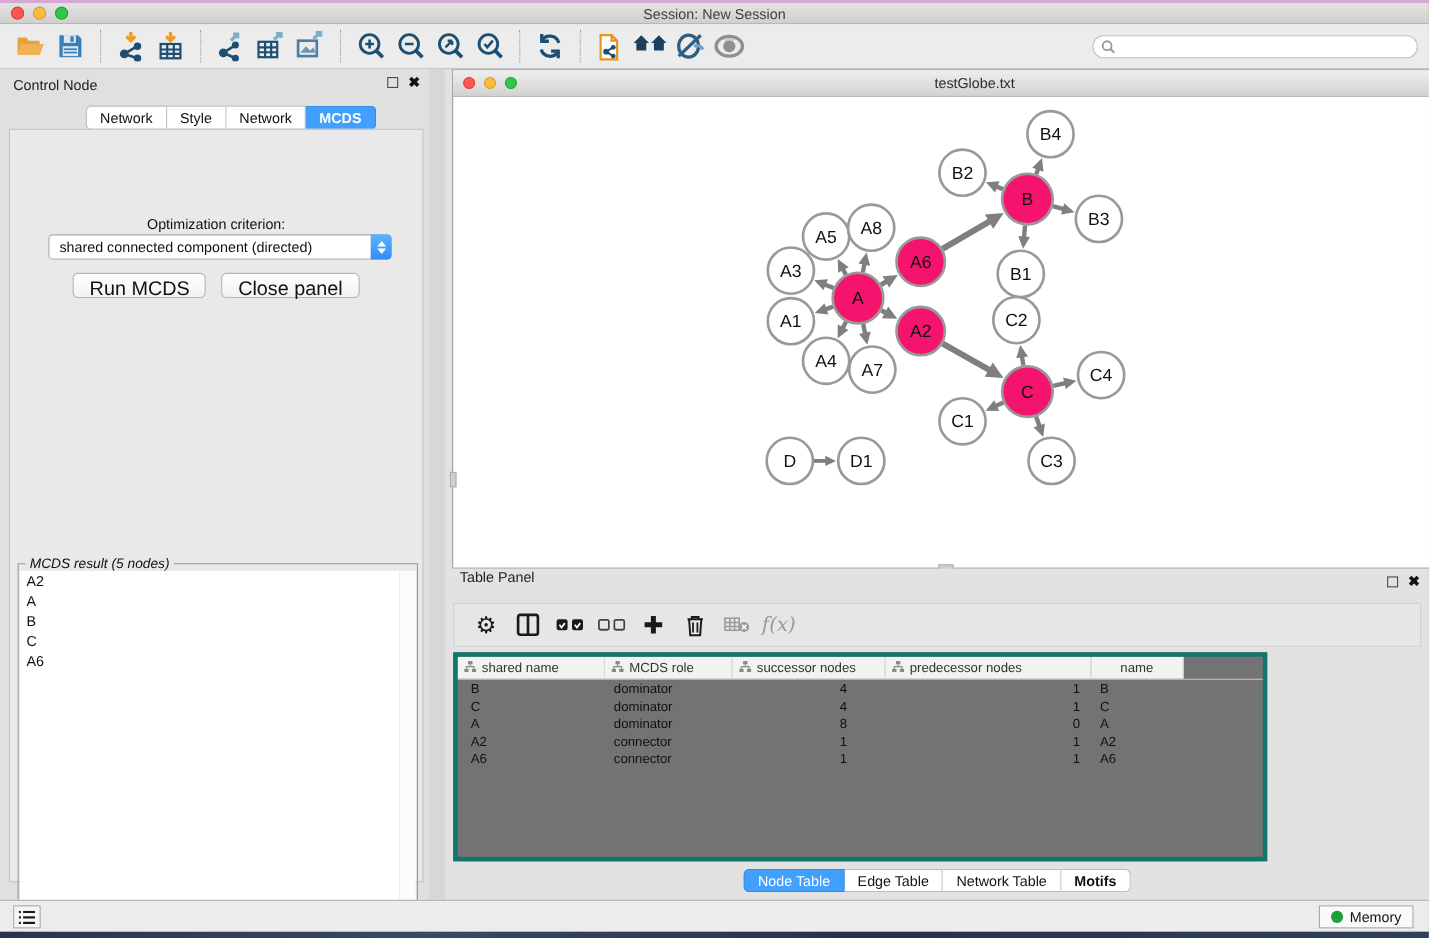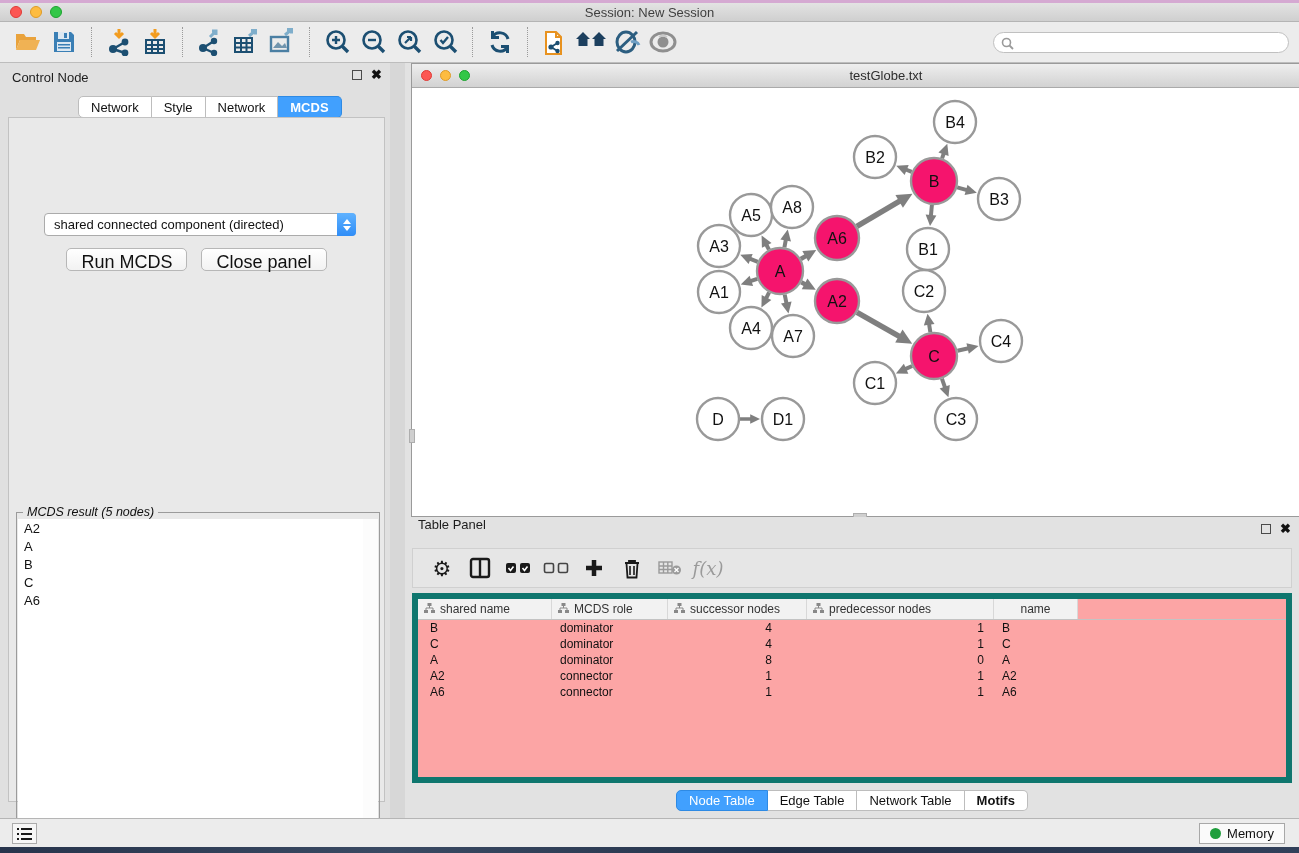--- a/index.html
+++ b/index.html
@@ -87,22 +87,22 @@
   
   .table-panel { position:absolute; left:405px; top:517px; width:894px; height:301px; background:#e2e2e2; }
   .tp-header { position:absolute; left:0; top:0; width:100%; height:28px; display:flex; align-items:flex-start; }
   .tp-title { font-size:13px; color:#1d1d1d; margin-left:13px; }
   .tp-toolbar { position:absolute; left:7px; top:31px; width:880px; height:40px; background:#e6e6e6;
     border:1px solid #d0d0d0; display:flex; align-items:center; padding-left:14px; }
   .tp-btn { width:30px; height:30px; display:flex; align-items:center; justify-content:center; margin-right:8px; }
   .gear-glyph { font-size:21px; color:#1a1a1a; line-height:1; }
   .fx-glyph { font-family:"DejaVu Serif", serif; font-style:italic; font-size:18px; color:#9a9a9a; }
 
-  .data-table { position:absolute; left:7px; top:76px; width:880px; height:190px; background:#fca5a5;
-    border:6px solid #0f766e; overflow:hidden; }
+  .data-table { position:absolute; left:7px; top:76px; width:740px; height:190px; background:#737373;
+    border:4px solid #0f766e; overflow:hidden; }
   .dt-header { display:flex; height:21px; border-bottom:1px solid #c3c3c3; }
   .dt-hcell { background:#f2f2f2; border-right:1px solid #d8d8d8; display:flex; align-items:center;
     font-size:12px; color:#333; padding-left:6px; gap:5px; }
   .dt-hcell.center { justify-content:center; padding-left:0; }
   .dt-row { display:flex; height:16px; }
   .dt-cell { font-size:12px; color:#111; display:flex; align-items:center; overflow:hidden; white-space:nowrap; }
 
   .tp-tabs { position:absolute; left:0; right:0; top:273px; display:flex; justify-content:center; }
   .tp-tabs .seg { height:21px; }
 
@@ -283,20 +283,21 @@
         <span class="close-x">✖</span>
       </span>
     </div>
     <div class="cp-tabs" id="cp-tabs">
         <span class="seg">Network</span>
         <span class="seg">Style</span>
         <span class="seg">Network</span>
         <span class="seg active">MCDS</span>
       </div>
     <div class="cp-body">
+      <div class="opt-label">Optimization criterion:</div>
       <div class="dropdown">
         <span class="dd-text">shared connected component (directed)</span>
         <span class="dd-stepper">
             <span class="tri-up"></span>
             <span class="tri-down"></span>
           </span>
       </div>
       <div class="cp-buttons">
         <button class="push-btn">Run MCDS</button>
         <button class="push-btn">Close panel</button>

